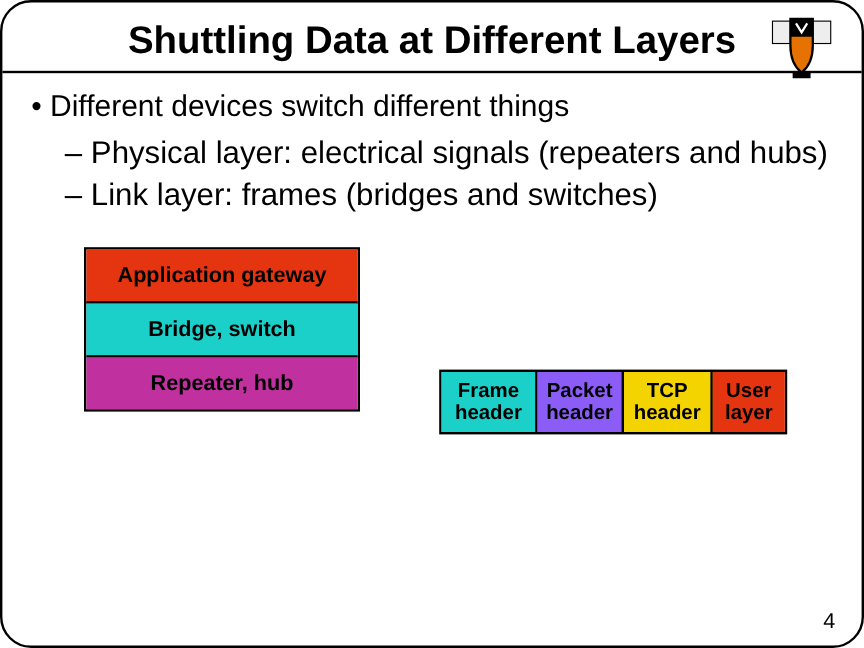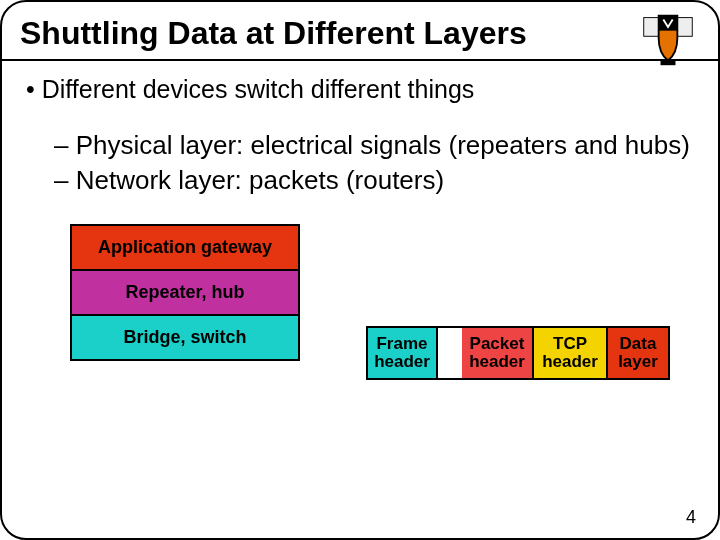--- a/index.html
+++ b/index.html
@@ -16,21 +16,21 @@
     height: 540px;
     border: 2px solid #000;
     border-radius: 26px;
     position: relative;
     background: #fff;
   }
   .title-row {
     padding: 14px 18px 6px 18px;
     display: flex;
     align-items: flex-start;
-    justify-content: flex-start;
+    justify-content: center;
   }
   .title {
     font-size: 32px;
     font-weight: bold;
     color: #000;
     line-height: 1.1;
   }
   .hr {
     border: none;
     border-top: 2px solid #000;
@@ -43,21 +43,21 @@
     position: absolute;
     right: 22px;
     top: 10px;
   }
   .body {
     padding: 14px 24px 0 24px;
     color: #000;
   }
   .bullet-main {
     font-size: 25px;
-    margin-bottom: 24px;
+    margin-bottom: 6px;
   }
   .sub {
     font-size: 26px;
     margin-left: 28px;
     line-height: 1.35;
   }
   .diagram-area {
     position: relative;
     margin-top: 26px;
     width: 100%;
@@ -98,22 +98,22 @@
     font-size: 17px;
     text-align: center;
     display: flex;
     flex-direction: column;
     justify-content: center;
     line-height: 1.1;
     padding: 2px 6px;
   }
   .seg:last-child { border-right: none; }
   .seg .l1, .seg .l2 { display: block; }
-  .w1 { width: 70px; background: #1bd0c8; text-align: center; }
-  .w2 { width: 72px; background: #ef4444; margin-left: 24px; }
+  .w1 { width: 80px; background: #1bd0c8; text-align: center; }
+  .w2 { width: 72px; background: #8b5cf6; }
   .w3 { width: 74px; background: #f3d400; }
   .w4 { width: 60px; background: #e53410; }
   .pagenum {
     position: absolute;
     right: 22px;
     bottom: 10px;
     font-size: 18px;
     color: #000;
   }
 </style>
@@ -133,45 +133,45 @@
     <path d="M20 4 L40 4 L40 20 L20 20 Z" fill="#000"></path>
     <path d="M25 8 L30 16 L35 8" stroke="#fff" stroke-width="2" fill="none"></path>
     <rect x="22" y="52" width="16" height="5" fill="#000"></rect>
   </svg>
 
   <hr class="hr">
 
   <div class="body">
     <div class="bullet-main">• Different devices switch different things</div>
     <div class="sub">– Physical layer: electrical signals (repeaters and hubs)</div>
-    <div class="sub">– Network layer: packets (routers)</div>
+    <div class="sub">– Link layer: frames (bridges and switches)</div>
 
     <div class="diagram-area">
 
       <div class="stack">
         <div class="stack-row c-red">Application gateway</div>
+        <div class="stack-row c-cyan">Bridge, switch</div>
         <div class="stack-row c-magenta">Repeater, hub</div>
-        <div class="stack-row c-cyan">Bridge, switch</div>
       </div>
 
       <div class="packet">
         <div class="seg w1">
           <span class="l1">Frame</span>
           <span class="l2">header</span>
         </div>
         <div class="seg w2">
           <span class="l1">Packet</span>
           <span class="l2">header</span>
         </div>
         <div class="seg w3">
           <span class="l1">TCP</span>
           <span class="l2">header</span>
         </div>
         <div class="seg w4">
-          <span class="l1">Data</span>
+          <span class="l1">User</span>
           <span class="l2">layer</span>
         </div>
       </div>
 
     </div>
   </div>
 
   <div class="pagenum">4</div>
 </div>
 

